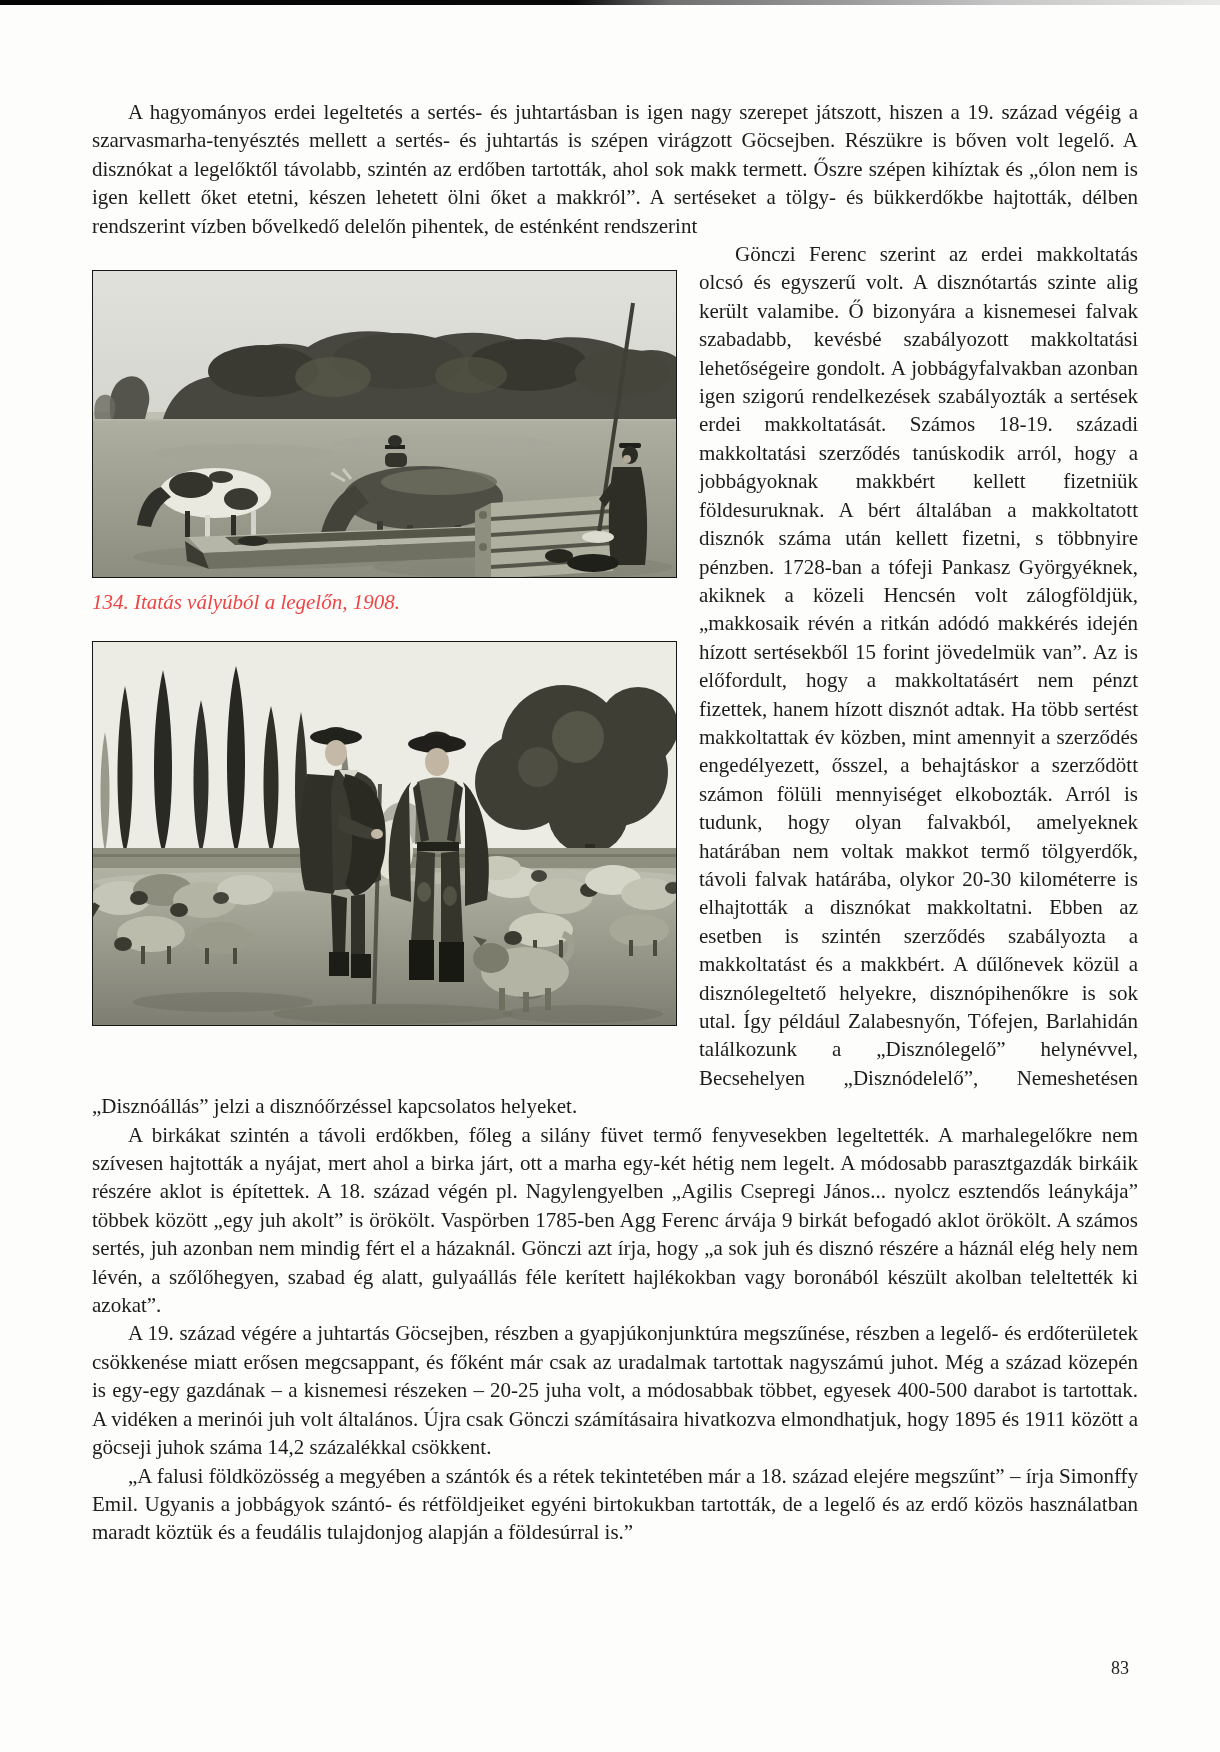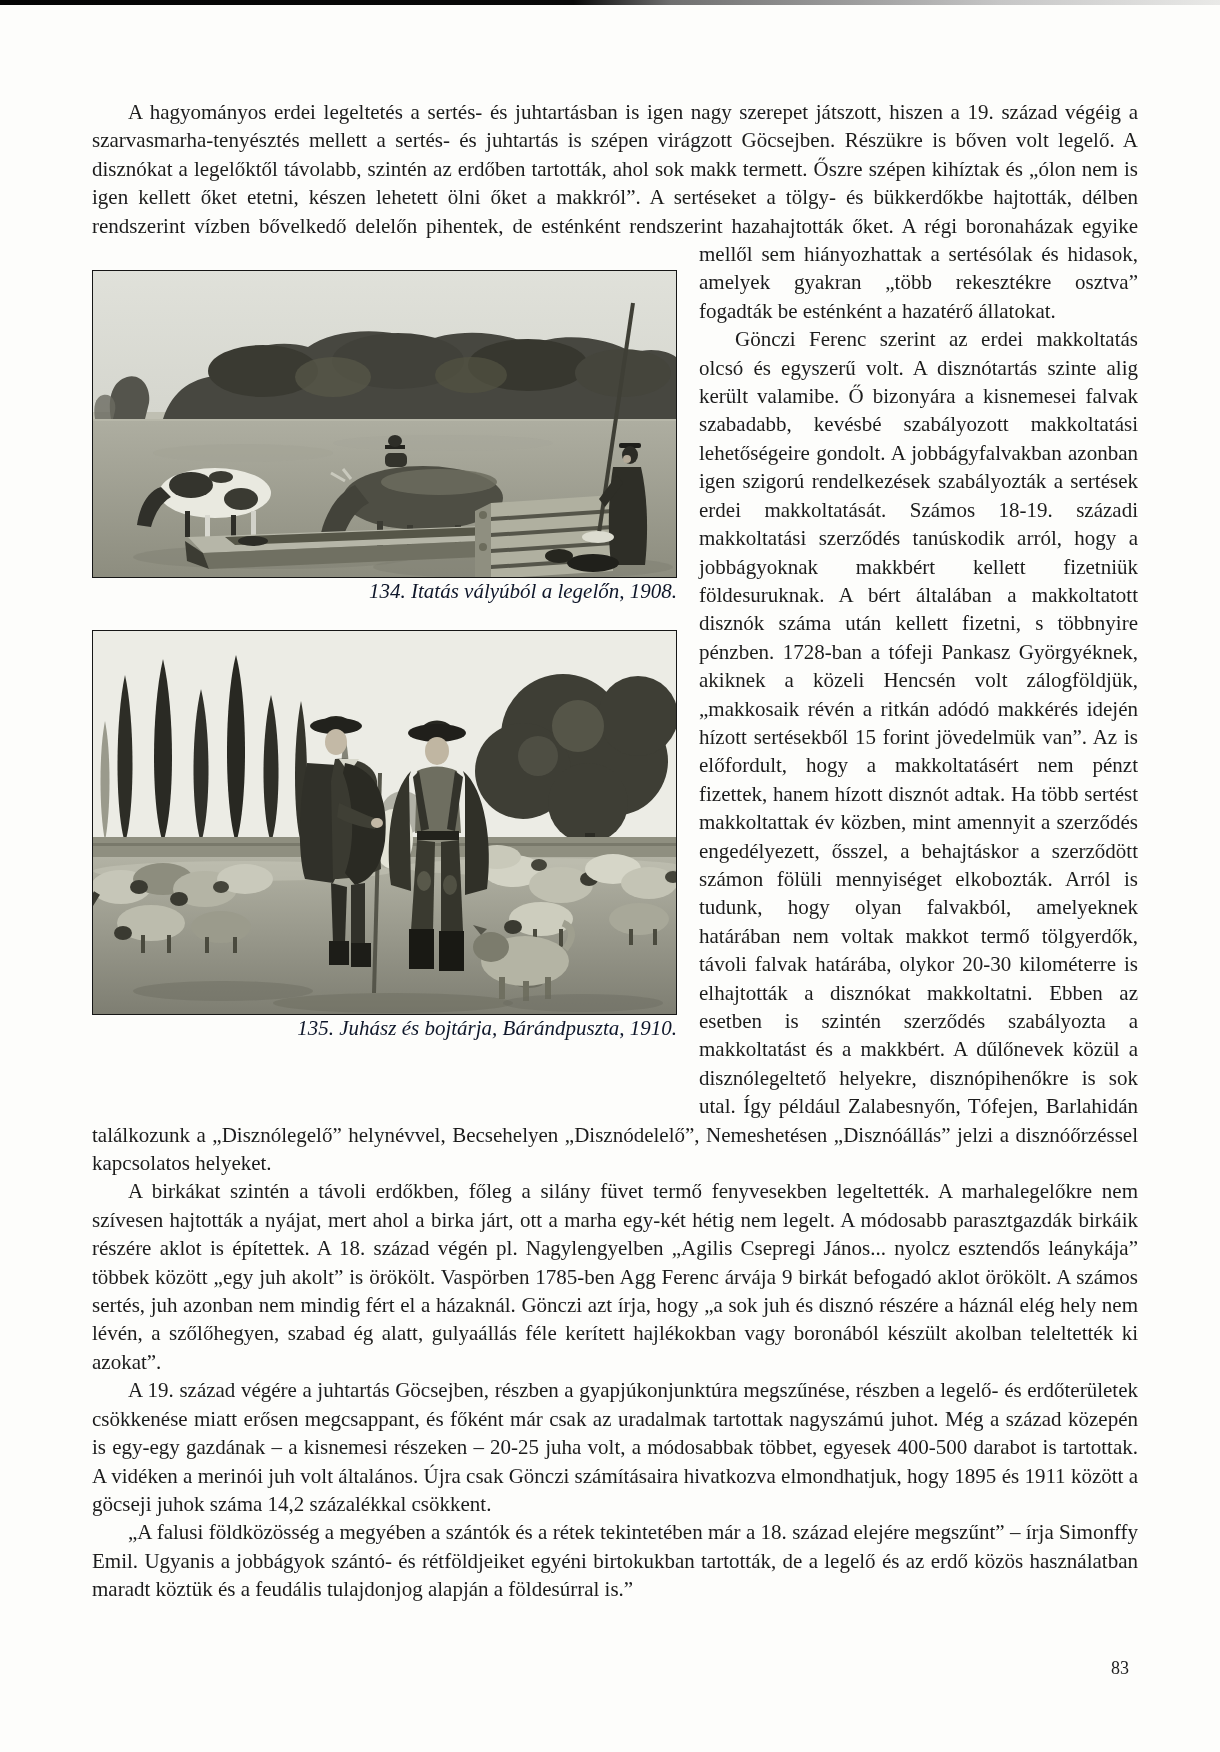--- a/index.html
+++ b/index.html
@@ -24,21 +24,21 @@
     display:block;float:left;clear:left;
     width:585px;margin:0 22px 26px 0;
     text-indent:0;
   }
   .fig-1{margin-top:30px;}
   .fig-2{margin-bottom:58px;}
   .photo-frame{display:block;border:1.5px solid #161616;line-height:0;background:#d9d9d2;}
   .photo-frame svg{display:block;}
   .caption{
     display:block;font-style:italic;font-size:21px;line-height:26px;
-    text-align:right;color:#0f172a;
+    margin-top:11px;text-align:left;color:#ef4444;
   }
   .page-number{
     position:absolute;left:1100px;top:1658px;width:40px;
     font-size:18px;text-align:center;
   }
 </style>
 </head>
 <body>
 
 <div class="page">
@@ -263,23 +263,22 @@
               <rect x="406" y="346" width="6" height="22" fill="#6f6f60"></rect>
               <rect x="430" y="350" width="6" height="20" fill="#6f6f60"></rect>
               <rect x="452" y="346" width="6" height="22" fill="#6f6f60"></rect>
               <path d="M472,318 C482,306 480,296 470,292" stroke="#9f9f8f" stroke-width="7" fill="none"></path>
             </g>
             <ellipse cx="130" cy="360" rx="90" ry="10" fill="#6e6e62" opacity=".5"></ellipse>
             <ellipse cx="300" cy="372" rx="120" ry="10" fill="#6a6a5e" opacity=".45"></ellipse>
             <ellipse cx="490" cy="372" rx="80" ry="9" fill="#6a6a5e" opacity=".4"></ellipse>
           </svg>
         </span>
-        <span class="caption">135. Juhász és bojtárja, Bárándpuszta, 1910.</span>
       </span>
-      <span>hazahajtották őket. A régi boronaházak egyike mellől sem hiányozhattak a sertésólak és hidasok, amelyek gyakran „több rekesztékre osztva” fogadták be esténként a hazatérő állatokat.</span></p>
+      </p>
 
     <p class="para">Gönczi Ferenc szerint az erdei makkoltatás olcsó és egyszerű volt. A disznótartás szinte alig került valamibe. Ő bizonyára a kisnemesei falvak szabadabb, kevésbé szabályozott makkoltatási lehetőségeire gondolt. A jobbágyfalvakban azonban igen szigorú rendelkezések szabályozták a sertések erdei makkoltatását. Számos 18-19. századi makkoltatási szerződés tanúskodik arról, hogy a jobbágyoknak makkbért kellett fizetniük földesuruknak. A bért általában a makkoltatott disznók száma után kellett fizetni, s többnyire pénzben. 1728-ban a tófeji Pankasz Györgyéknek, akiknek a közeli Hencsén volt zálogföldjük, „makkosaik révén a ritkán adódó makkérés idején hízott sertésekből 15 forint jövedelmük van”. Az is előfordult, hogy a makkoltatásért nem pénzt fizettek, hanem hízott disznót adtak. Ha több sertést makkoltattak év közben, mint amennyit a szerződés engedélyezett, ősszel, a behajtáskor a szerződött számon fölüli mennyiséget elkobozták. Arról is tudunk, hogy olyan falvakból, amelyeknek határában nem voltak makkot termő tölgyerdők, távoli falvak határába, olykor 20-30 kilométerre is elhajtották a disznókat makkoltatni. Ebben az esetben is szintén szerződés szabályozta a makkoltatást és a makkbért. A dűlőnevek közül a disznólegeltető helyekre, disznópihenőkre is sok utal. Így például Zalabesnyőn, Tófejen, Barlahidán találkozunk a „Disznólegelő” helynévvel, Becsehelyen „Disznódelelő”, Nemeshetésen „Disznóállás” jelzi a disznóőrzéssel kapcsolatos helyeket.</p>
     <p class="para">A birkákat szintén a távoli erdőkben, főleg a silány füvet termő fenyvesekben legeltették. A marhalegelőkre nem szívesen hajtották a nyájat, mert ahol a birka járt, ott a marha egy-két hétig nem legelt. A módosabb parasztgazdák birkáik részére aklot is építettek. A 18. század végén pl. Nagylengyelben „Agilis Csepregi János... nyolcz esztendős leánykája” többek között „egy juh akolt” is örökölt. Vaspörben 1785-ben Agg Ferenc árvája 9 birkát befogadó aklot örökölt. A számos sertés, juh azonban nem mindig fért el a házaknál. Gönczi azt írja, hogy „a sok juh és disznó részére a háznál elég hely nem lévén, a szőlőhegyen, szabad ég alatt, gulyaállás féle kerített hajlékokban vagy boronából készült akolban teleltették ki azokat”.</p>
     <p class="para">A 19. század végére a juhtartás Göcsejben, részben a gyapjúkonjunktúra megszűnése, részben a legelő- és erdőterületek csökkenése miatt erősen megcsappant, és főként már csak az uradalmak tartottak nagyszámú juhot. Még a század közepén is egy-egy gazdának – a kisnemesi részeken – 20-25 juha volt, a módosabbak többet, egyesek 400-500 darabot is tartottak. A vidéken a merinói juh volt általános. Újra csak Gönczi számításaira hivatkozva elmondhatjuk, hogy 1895 és 1911 között a göcseji juhok száma 14,2 százalékkal csökkent.</p>
     <p class="para">„A falusi földközösség a megyében a szántók és a rétek tekintetében már a 18. század elejére megszűnt” – írja Simonffy Emil. Ugyanis a jobbágyok szántó- és rétföldjeiket egyéni birtokukban tartották, de a legelő és az erdő közös használatban maradt köztük és a feudális tulajdonjog alapján a földesúrral is.”</p>
   </div>
 
   <div class="page-number">83</div>
 </div>
 

